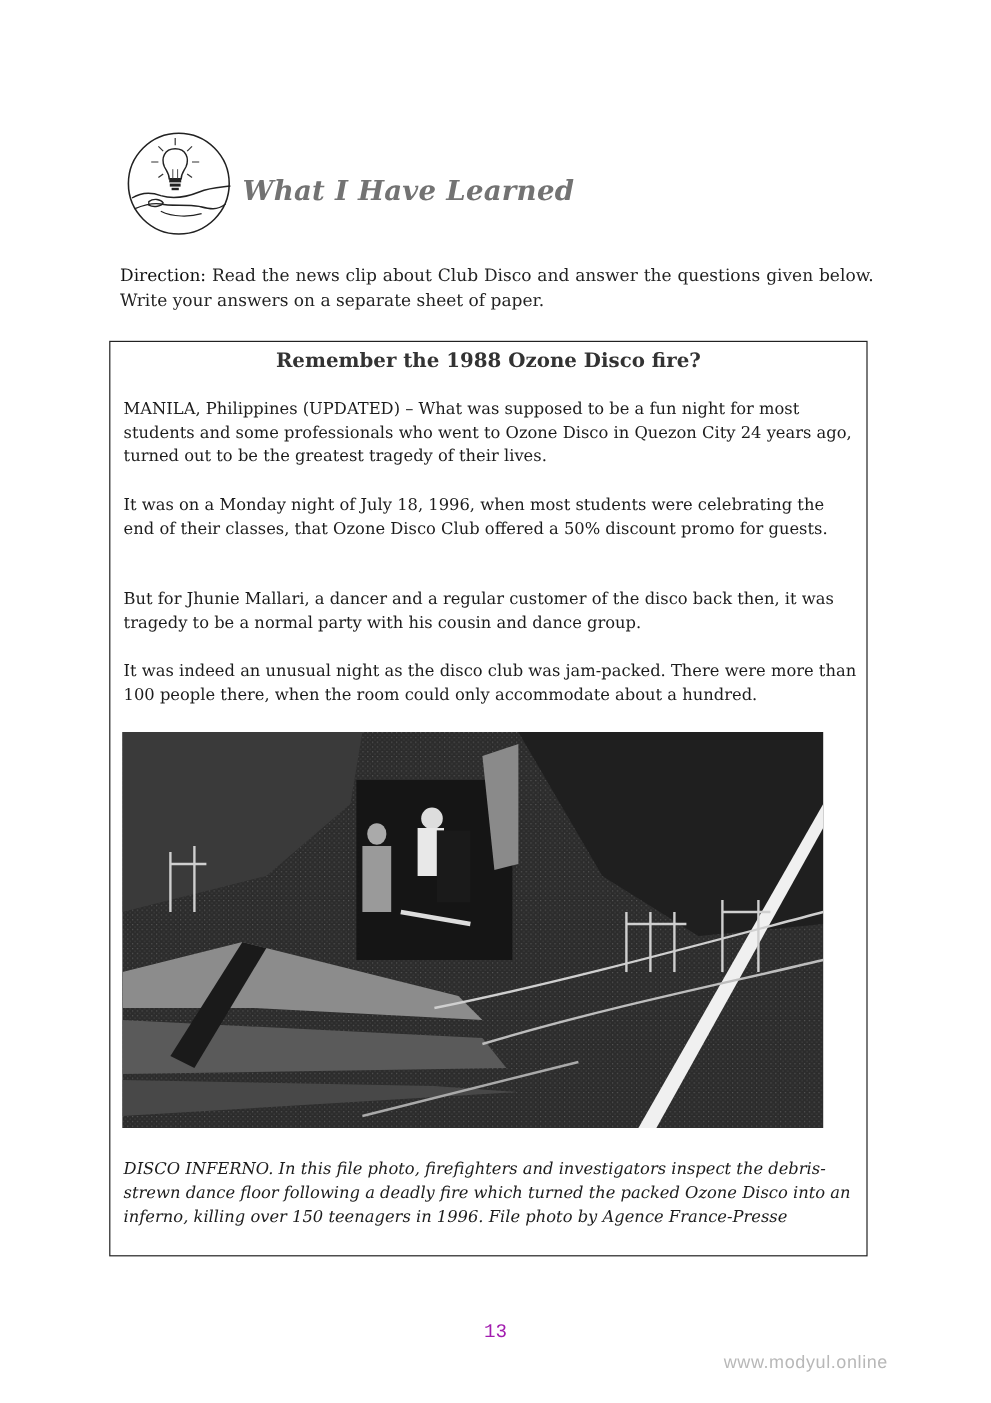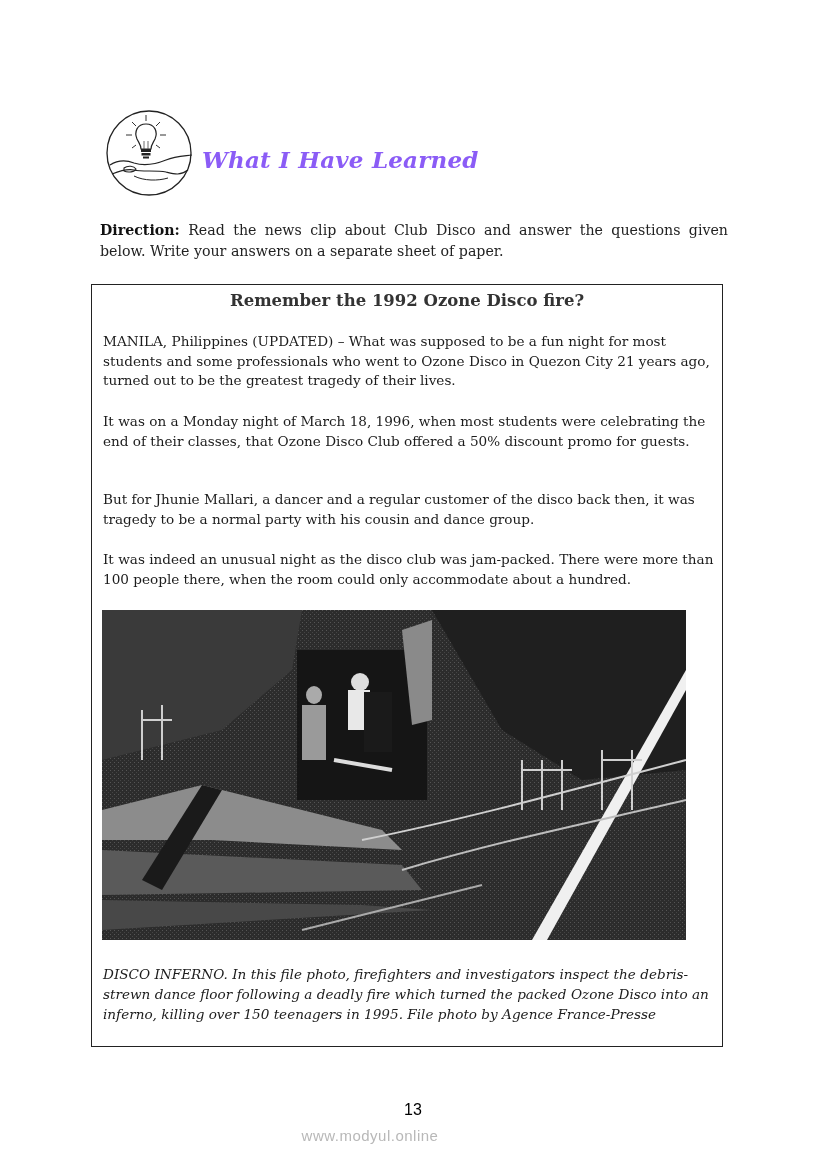--- a/index.html
+++ b/index.html
@@ -1,28 +1,28 @@
 <!DOCTYPE html>
 <html><head>
 <meta charset="utf-8">
 <style>
   html, body { margin: 0; padding: 0; background: #ffffff; }
   body { width: 826px; height: 1169px; position: relative; overflow: hidden; color: #1a1a1a; }
   .header { position: absolute; left: 104px; top: 108px; display: flex; align-items: center; }
   .logo { width: 96px; height: 90px; }
   .section-title {
     font-family: "DejaVu Serif", serif; font-weight: bold; font-style: italic;
-    font-size: 23px; color: #8b5cf6; margin-left: 2px; margin-top: 12px; letter-spacing: 0.2px;
+    font-size: 23px; color: #737373; margin-left: 2px; margin-top: 12px; letter-spacing: 0.2px;
   }
   .direction {
     position: absolute; left: 100px; top: 220px; width: 628px;
     font-family: "DejaVu Serif", serif; font-size: 14.2px; line-height: 21px;
     text-align: justify; color: #222;
   }
-  .direction b { font-weight: bold; color: #111; margin-top: 12px; }
+  .direction b { font-weight: normal; color: #111; margin-top: 12px; }
   .clip-box {
     position: absolute; left: 91px; top: 284px; width: 632px; height: 763px;
     border: 1.5px solid #222; box-sizing: border-box;
   }
   .clip-title {
     position: absolute; left: 0; right: 0; top: 6px; text-align: center;
     font-family: "DejaVu Serif", serif; font-weight: bold; font-size: 16.5px; color: #333;
   }
   .para {
     position: absolute; left: 11px; width: 612px;
@@ -33,24 +33,24 @@
     position: absolute; left: 10px; top: 325px; width: 584px; height: 330px;
     background: #2a2a2a; overflow: hidden;
   }
   .caption {
     position: absolute; left: 11px; top: 679px; width: 614px;
     font-family: "DejaVu Serif", serif; font-style: italic; font-size: 13.6px;
     line-height: 20px; color: #1c1c1c; margin: 0;
   }
   .page-number {
     position: absolute; left: 0; width: 826px; top: 1101px; text-align: center;
-    font-family: Liberation Sans, sans-serif; font-size: 16px; color: #000000;
+    font-family: Liberation Mono, monospace; font-size: 16px; color: #a21caf;
   }
   .watermark {
-    position: absolute; left: 0; width: 740px; top: 1127px; text-align: center;
+    position: absolute; left: 0; width: 740px; top: 1127px; text-align: right;
     font-family: "Liberation Sans", sans-serif; font-size: 15px; color: #b8b8b8; letter-spacing: 0.5px;
   }
 </style>
 </head>
 <body>
 
 <div class="header">
   <svg class="logo" viewBox="0 0 96 90">
     <circle cx="45" cy="45" r="42" fill="none" stroke="#222" stroke-width="1.3"></circle>
 
@@ -77,24 +77,24 @@
   </svg>
   <div class="section-title">What I Have Learned</div>
 </div>
 
 <div class="direction">
   <b>Direction:</b>
   <span>Read the news clip about Club Disco and answer the questions given below. Write your answers on a separate sheet of paper.</span>
 </div>
 
 <div class="clip-box">
-  <div class="clip-title">Remember the 1992 Ozone Disco fire?</div>
+  <div class="clip-title">Remember the 1988 Ozone Disco fire?</div>
 
-  <p class="para" style="top:47px;">MANILA, Philippines (UPDATED) – What was supposed to be a fun night for most students and some professionals who went to Ozone Disco in Quezon City 21 years ago, turned out to be the greatest tragedy of their lives.</p>
-  <p class="para" style="top:127px;">It was on a Monday night of March 18, 1996, when most students were celebrating the end of their classes, that Ozone Disco Club offered a 50% discount promo for guests.</p>
+  <p class="para" style="top:47px;">MANILA, Philippines (UPDATED) – What was supposed to be a fun night for most students and some professionals who went to Ozone Disco in Quezon City 24 years ago, turned out to be the greatest tragedy of their lives.</p>
+  <p class="para" style="top:127px;">It was on a Monday night of July 18, 1996, when most students were celebrating the end of their classes, that Ozone Disco Club offered a 50% discount promo for guests.</p>
   <p class="para" style="top:205px;">But for Jhunie Mallari, a dancer and a regular customer of the disco back then, it was tragedy to be a normal party with his cousin and dance group.</p>
   <p class="para" style="top:265px;">It was indeed an unusual night as the disco club was jam-packed. There were more than 100 people there, when the room could only accommodate about a hundred.</p>
 
   <div class="photo">
     <svg width="584" height="330" viewBox="0 0 584 330">
       <defs>
         <pattern id="grain" width="4" height="4" patternUnits="userSpaceOnUse">
           <rect width="4" height="4" fill="#2c2c2c"></rect>
           <rect x="0" y="0" width="1" height="1" fill="#555"></rect>
           <rect x="2" y="2" width="1" height="1" fill="#444"></rect>
@@ -127,17 +127,17 @@
       <path d="M200 320 L380 275" stroke="#aaa" stroke-width="2"></path>
 
       <g stroke="#cfcfcf" stroke-width="2" fill="none">
         <path d="M420 150 L420 200 M440 150 L440 200 M420 160 L470 160 M460 150 L460 200"></path>
         <path d="M500 140 L500 200 M530 140 L530 200 M500 150 L540 150"></path>
         <path d="M40 100 L40 150 M60 95 L60 150 M40 110 L70 110"></path>
       </g>
     </svg>
   </div>
 
-  <p class="caption">DISCO INFERNO. In this file photo, firefighters and investigators inspect the debris-strewn dance floor following a deadly fire which turned the packed Ozone Disco into an inferno, killing over 150 teenagers in 1995. File photo by Agence France-Presse</p>
+  <p class="caption">DISCO INFERNO. In this file photo, firefighters and investigators inspect the debris-strewn dance floor following a deadly fire which turned the packed Ozone Disco into an inferno, killing over 150 teenagers in 1996. File photo by Agence France-Presse</p>
 </div>
 
 <div class="page-number">13</div>
 <div class="watermark">www.modyul.online</div>
 
 </body></html>

